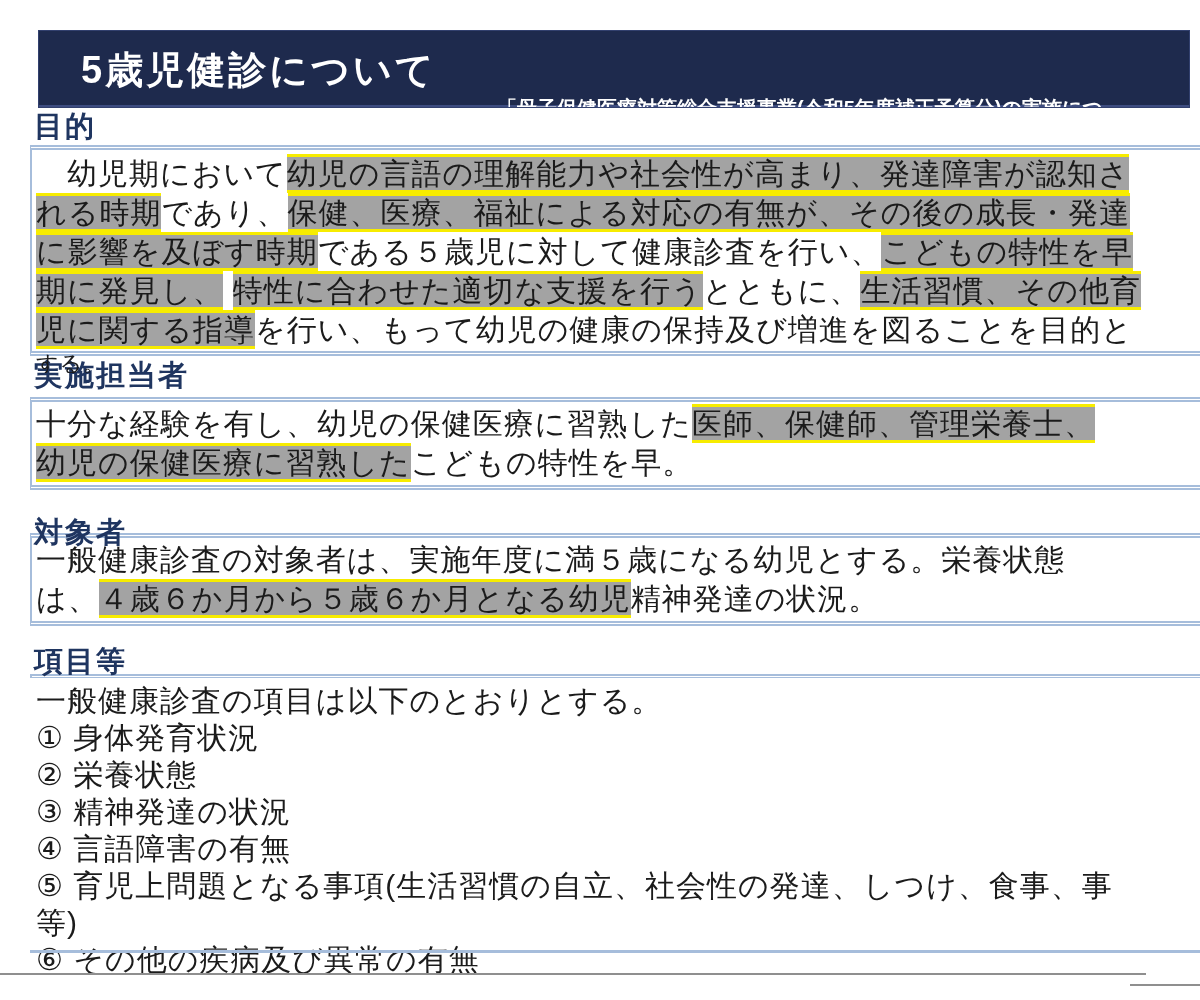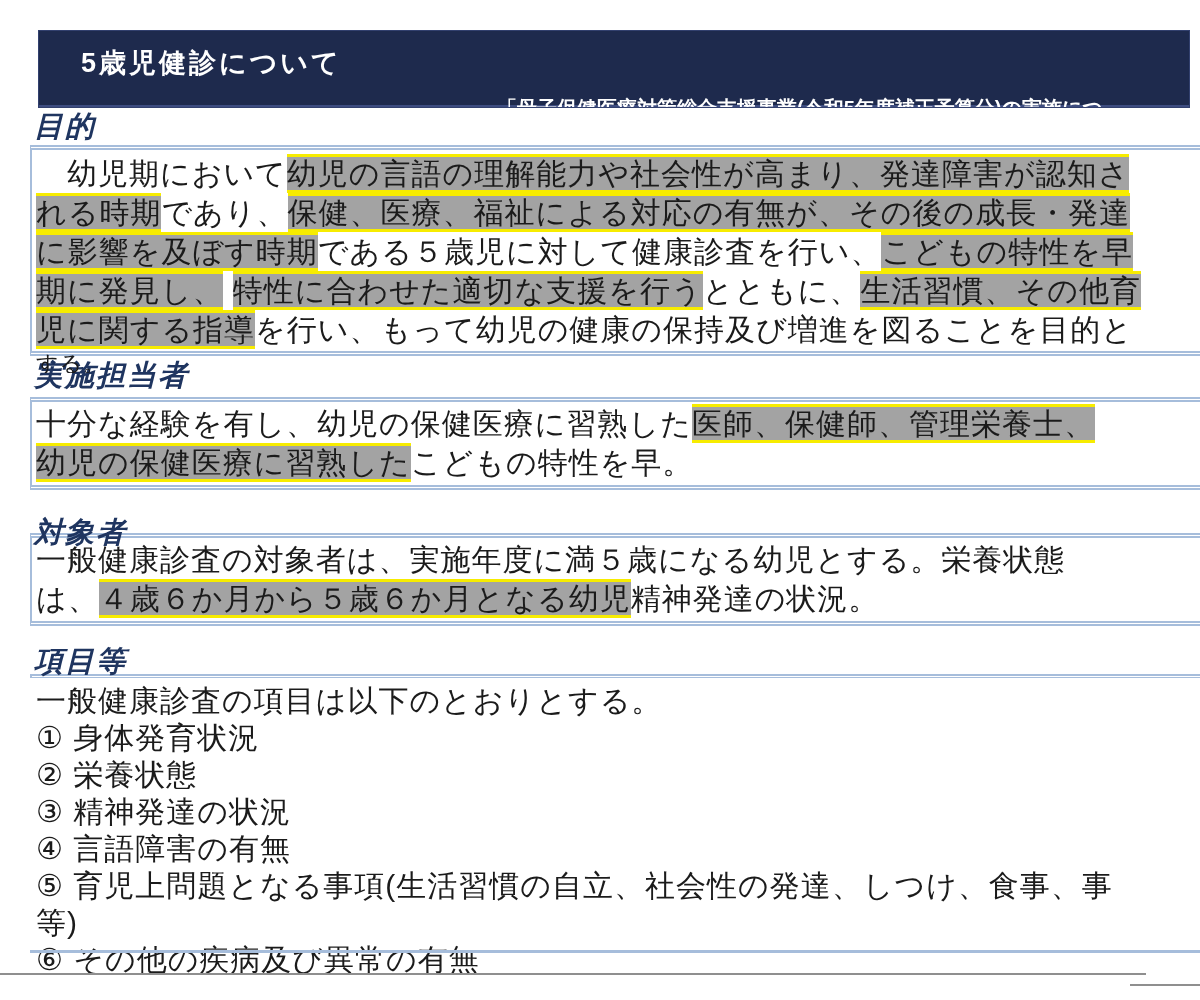--- a/index.html
+++ b/index.html
@@ -3,28 +3,28 @@
 <meta charset="utf-8">
 <style>
   html,body{margin:0;padding:0;background:#ffffff;}
   .page{position:relative;width:1200px;height:1000px;background:#ffffff;overflow:hidden;
         font-family:"Liberation Sans","DejaVu Sans",sans-serif;color:#1b1b1b;}
 
   
   .header{position:absolute;left:38px;top:30px;width:1150px;height:76px;
           background:#1e2a4d;border:1px solid #32406e;box-shadow:inset 0 -2px 0 #3d4c80;
           overflow:hidden;}
-  .title{position:absolute;left:42px;top:14px;font-size:27px;font-weight:bold;color:#ffffff;
+  .title{position:absolute;left:42px;top:14px;font-size:38px;font-weight:bold;color:#ffffff;
          letter-spacing:3px;white-space:pre;}
   .source{position:absolute;left:458px;top:7px;width:780px;font-size:20px;font-weight:bold;
           color:#ffffff;line-height:28px;white-space:pre;}
 
   
   .h{position:absolute;left:34px;font-size:29px;font-weight:bold;color:#1f3560;
-     letter-spacing:2px;white-space:pre;z-index:1;font-style:italic;}
+     letter-spacing:2px;white-space:pre;z-index:1;}
   .sec-h1{top:107px;} .sec-h2{top:356px;} .sec-h3{top:496px;margin-top:17px;} .sec-h4{top:642px;}
 
   
   .tbox{position:absolute;left:30px;width:1280px;background:#ffffff;
         font-size:30px;line-height:39px;letter-spacing:1px;white-space:pre;}
   .tbox .tline{white-space:pre;}
   .hl{background:#a3a3a3;box-shadow:0 3px 0 #f7ec00,0 -3px 0 #f7ec00;}
 
   .box1,.box2,.box3{border-top:5px double #a6bddb;border-bottom:5px double #a6bddb;
                     border-left:2px solid #a6bddb;}

